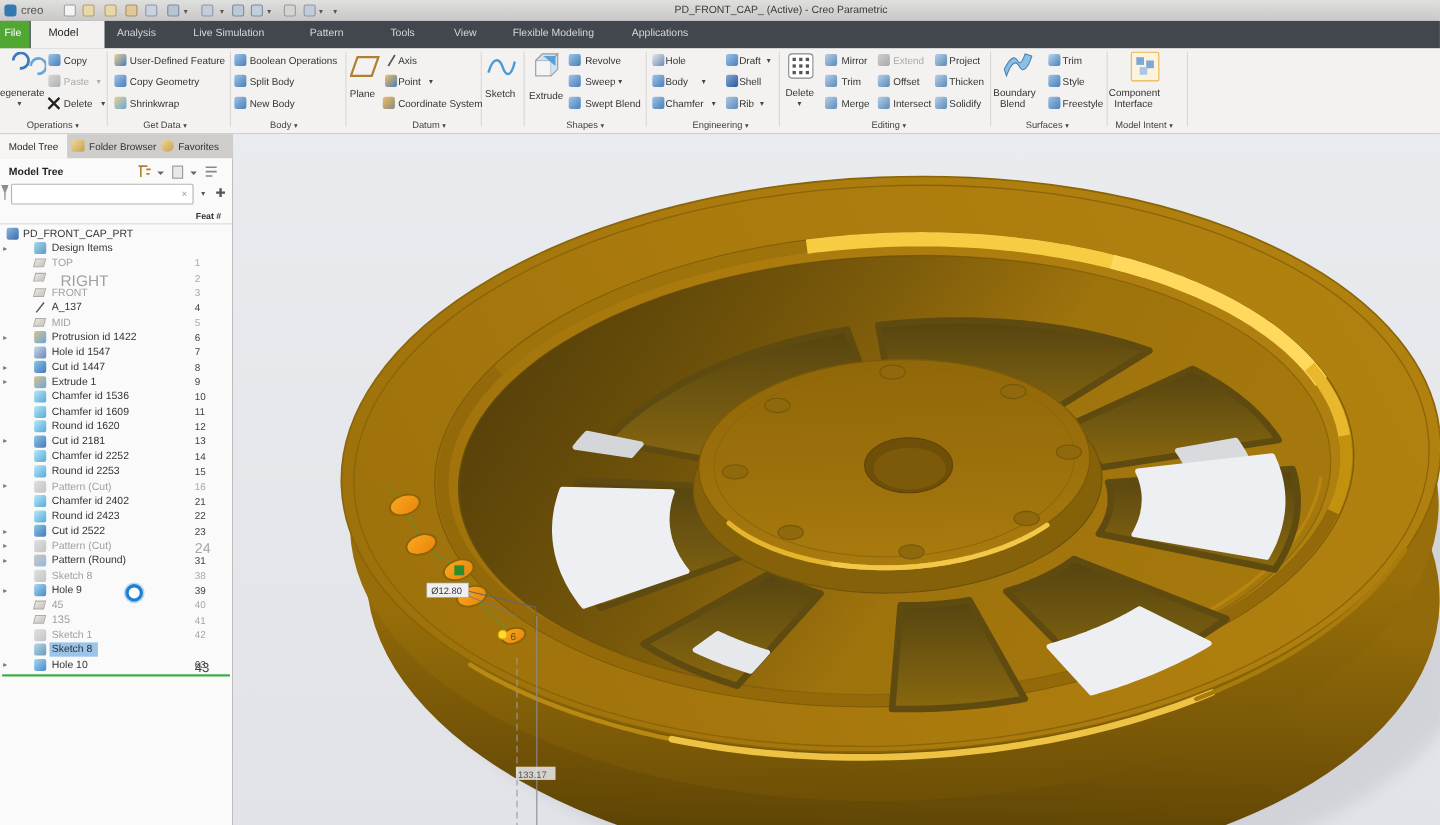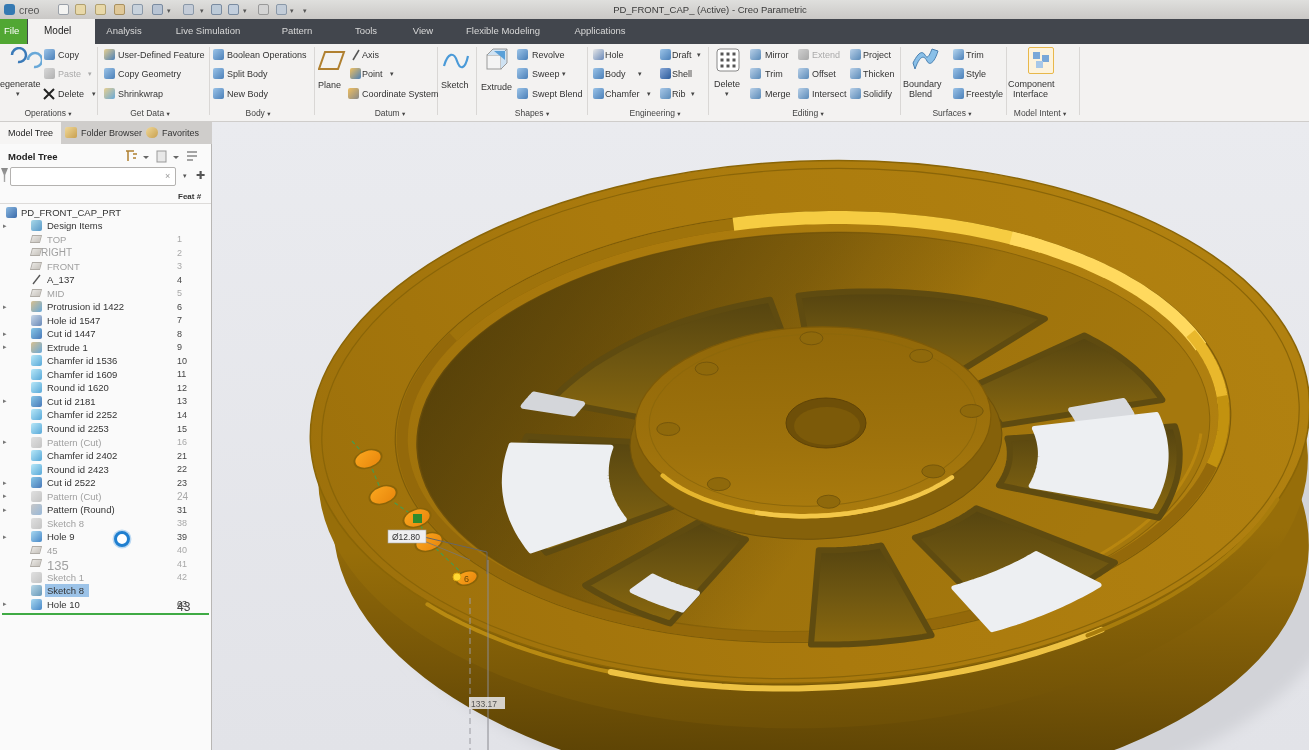--- a/index.html
+++ b/index.html
@@ -212,21 +212,21 @@
 <div class="abs" style="left:0;top:203px;width:211px;height:1px;background:#dddbd9"></div>
 <div class="ic" style="left:6px;top:206.5px;background:linear-gradient(135deg,#8ab8e0,#3a6aaa)"></div>
 <div class="tx" style="left:21px;top:206.5px;font-size:9.5px;color:#333">PD_FRONT_CAP_PRT</div>
 <div class="tx" style="left:3px;top:221.5px;font-size:7px;color:#777">▸</div>
 <div class="ic" style="left:31px;top:220.0px;background:linear-gradient(135deg,#a8d8e8,#5898c8)"></div>
 <div class="tx" style="left:47px;top:220.0px;font-size:9.5px;color:#333">Design Items</div>
 <div class="abs" style="left:31px;top:234.6px;width:10px;height:8px;background:linear-gradient(135deg,#e8e6e2,#c8c4be);border:1px solid #b0aca6;transform:skewX(-15deg)"></div>
 <div class="tx" style="left:47px;top:233.6px;font-size:9.5px;color:#a0a0a0">TOP</div>
 <div class="tx" style="left:177px;top:234.1px;font-size:9px;color:#a8a8a8">1</div>
 <div class="abs" style="left:31px;top:248.1px;width:10px;height:8px;background:linear-gradient(135deg,#e8e6e2,#c8c4be);border:1px solid #b0aca6;transform:skewX(-15deg)"></div>
-<div class="tx" style="left:41px;top:247.1px;font-size:10px;color:#a0a0a0">RIGHT</div>
+<div class="tx" style="left:55px;top:247.1px;font-size:14px;color:#a0a0a0">RIGHT</div>
 <div class="tx" style="left:177px;top:247.6px;font-size:9px;color:#a8a8a8">2</div>
 <div class="abs" style="left:31px;top:261.6px;width:10px;height:8px;background:linear-gradient(135deg,#e8e6e2,#c8c4be);border:1px solid #b0aca6;transform:skewX(-15deg)"></div>
 <div class="tx" style="left:47px;top:260.6px;font-size:9.5px;color:#a0a0a0">FRONT</div>
 <div class="tx" style="left:177px;top:261.1px;font-size:9px;color:#a8a8a8">3</div>
 <svg class="abs" style="left:31px;top:274.1px" width="11" height="11">
     <path d="M9,1 L2,10" stroke="#555" stroke-width="1.3"></path>
   </svg>
 <div class="tx" style="left:47px;top:274.1px;font-size:9.5px;color:#333">A_137</div>
 <div class="tx" style="left:177px;top:274.6px;font-size:9px;color:#444">4</div>
 <div class="abs" style="left:31px;top:288.7px;width:10px;height:8px;background:linear-gradient(135deg,#e8e6e2,#c8c4be);border:1px solid #b0aca6;transform:skewX(-15deg)"></div>
@@ -276,37 +276,37 @@
 <div class="ic" style="left:31px;top:463.6px;background:linear-gradient(135deg,#b8e8f8,#58a8d8)"></div>
 <div class="tx" style="left:47px;top:463.6px;font-size:9.5px;color:#333">Round id 2423</div>
 <div class="tx" style="left:177px;top:464.1px;font-size:9px;color:#444">22</div>
 <div class="tx" style="left:3px;top:478.6px;font-size:7px;color:#777">▸</div>
 <div class="ic" style="left:31px;top:477.1px;background:linear-gradient(135deg,#88c8e8,#4878b8)"></div>
 <div class="tx" style="left:47px;top:477.1px;font-size:9.5px;color:#333">Cut id 2522</div>
 <div class="tx" style="left:177px;top:477.6px;font-size:9px;color:#444">23</div>
 <div class="tx" style="left:3px;top:492.1px;font-size:7px;color:#777">▸</div>
 <div class="ic" style="left:31px;top:490.6px;background:linear-gradient(135deg,#e0e0e0,#c4c4c4)"></div>
 <div class="tx" style="left:47px;top:490.6px;font-size:9.5px;color:#a0a0a0">Pattern (Cut)</div>
-<div class="tx" style="left:177px;top:491.1px;font-size:10px;color:#a8a8a8">24</div>
+<div class="tx" style="left:177px;top:491.1px;font-size:13px;color:#a8a8a8">24</div>
 <div class="tx" style="left:3px;top:505.7px;font-size:7px;color:#777">▸</div>
 <div class="ic" style="left:31px;top:504.2px;background:linear-gradient(135deg,#c8c8c8,#98b8d8)"></div>
 <div class="tx" style="left:47px;top:504.2px;font-size:9.5px;color:#333">Pattern (Round)</div>
 <div class="tx" style="left:177px;top:504.7px;font-size:9px;color:#444">31</div>
 <div class="ic" style="left:31px;top:517.7px;background:linear-gradient(135deg,#e0e0e0,#c4c4c4)"></div>
 <div class="tx" style="left:47px;top:517.7px;font-size:9.5px;color:#a0a0a0">Sketch 8</div>
 <div class="tx" style="left:177px;top:518.2px;font-size:9px;color:#a8a8a8">38</div>
 <div class="tx" style="left:3px;top:532.7px;font-size:7px;color:#777">▸</div>
 <div class="ic" style="left:31px;top:531.2px;background:linear-gradient(135deg,#a8d8f0,#4888c8)"></div>
 <div class="tx" style="left:47px;top:531.2px;font-size:9.5px;color:#333">Hole 9</div>
 <div class="tx" style="left:177px;top:531.7px;font-size:9px;color:#444">39</div>
 <div class="abs" style="left:31px;top:545.8px;width:10px;height:8px;background:linear-gradient(135deg,#e8e6e2,#c8c4be);border:1px solid #b0aca6;transform:skewX(-15deg)"></div>
 <div class="tx" style="left:47px;top:544.8px;font-size:9.5px;color:#a0a0a0">45</div>
 <div class="tx" style="left:177px;top:545.2px;font-size:9px;color:#a8a8a8">40</div>
 <div class="abs" style="left:31px;top:559.3px;width:10px;height:8px;background:linear-gradient(135deg,#e8e6e2,#c8c4be);border:1px solid #b0aca6;transform:skewX(-15deg)"></div>
-<div class="tx" style="left:47px;top:558.3px;font-size:13px;color:#a0a0a0">135</div>
+<div class="tx" style="left:47px;top:558.3px;font-size:10px;color:#a0a0a0">135</div>
 <div class="tx" style="left:177px;top:558.8px;font-size:9px;color:#a8a8a8">41</div>
 <div class="ic" style="left:31px;top:571.8px;background:linear-gradient(135deg,#e0e0e0,#c4c4c4)"></div>
 <div class="tx" style="left:47px;top:571.8px;font-size:9.5px;color:#a0a0a0">Sketch 1</div>
 <div class="tx" style="left:177px;top:572.3px;font-size:9px;color:#a8a8a8">42</div>
 <div class="ic" style="left:31px;top:585.3px;background:linear-gradient(135deg,#b8d8e8,#6898b8)"></div>
 <div class="abs" style="left:45px;top:584.3px;width:44px;height:13px;background:#9cc3e8"></div>
 <div class="tx" style="left:47px;top:585.3px;font-size:9.5px;color:#333">Sketch 8</div>
 <div class="tx" style="left:177px;top:600px;font-size:12px;color:#444">43</div>
 <div class="tx" style="left:3px;top:600.4px;font-size:7px;color:#777">▸</div>
 <div class="ic" style="left:31px;top:598.9px;background:linear-gradient(135deg,#a8d8f0,#4888c8)"></div>

